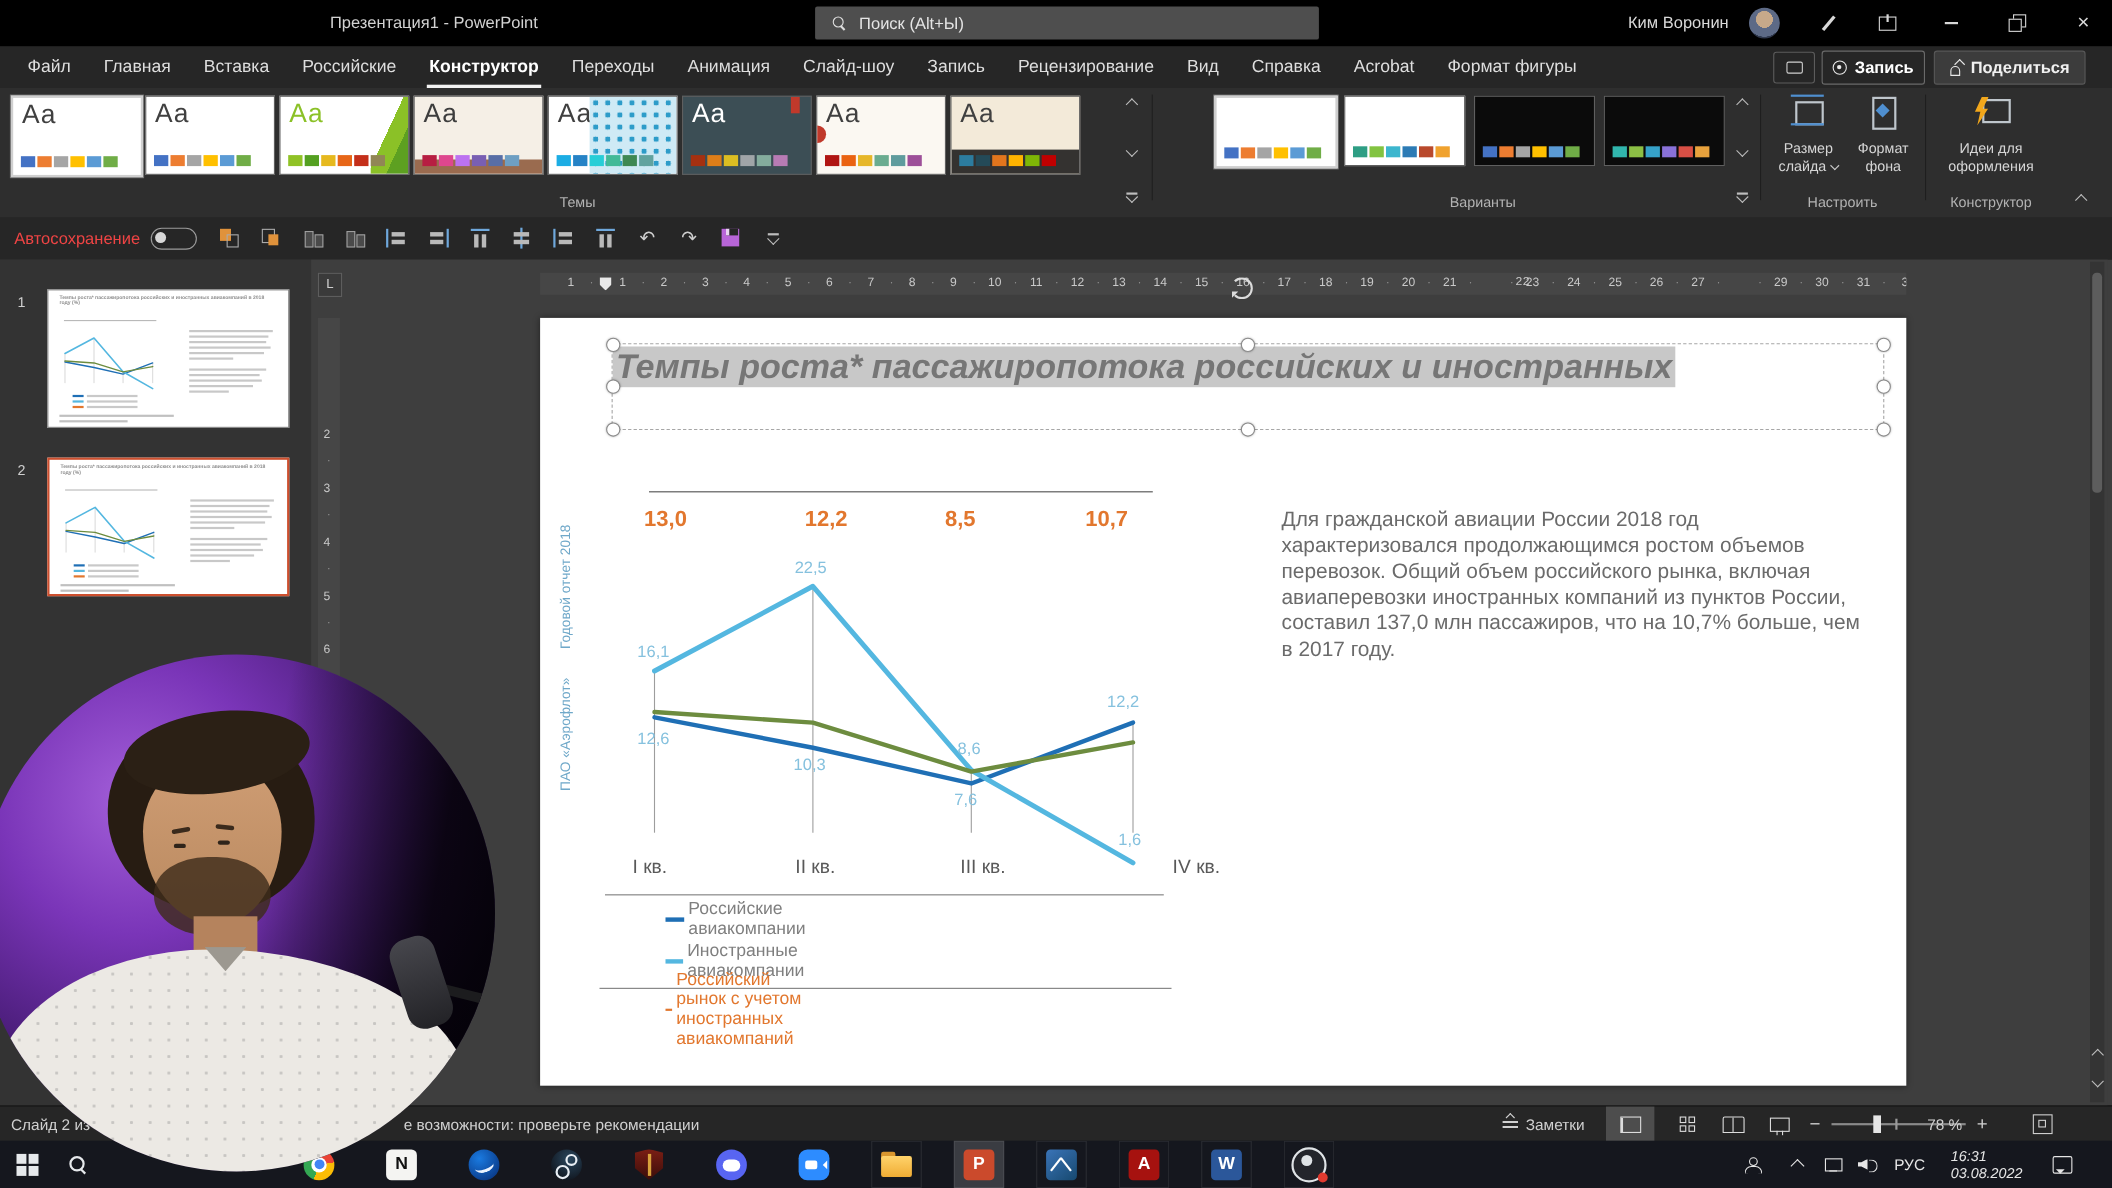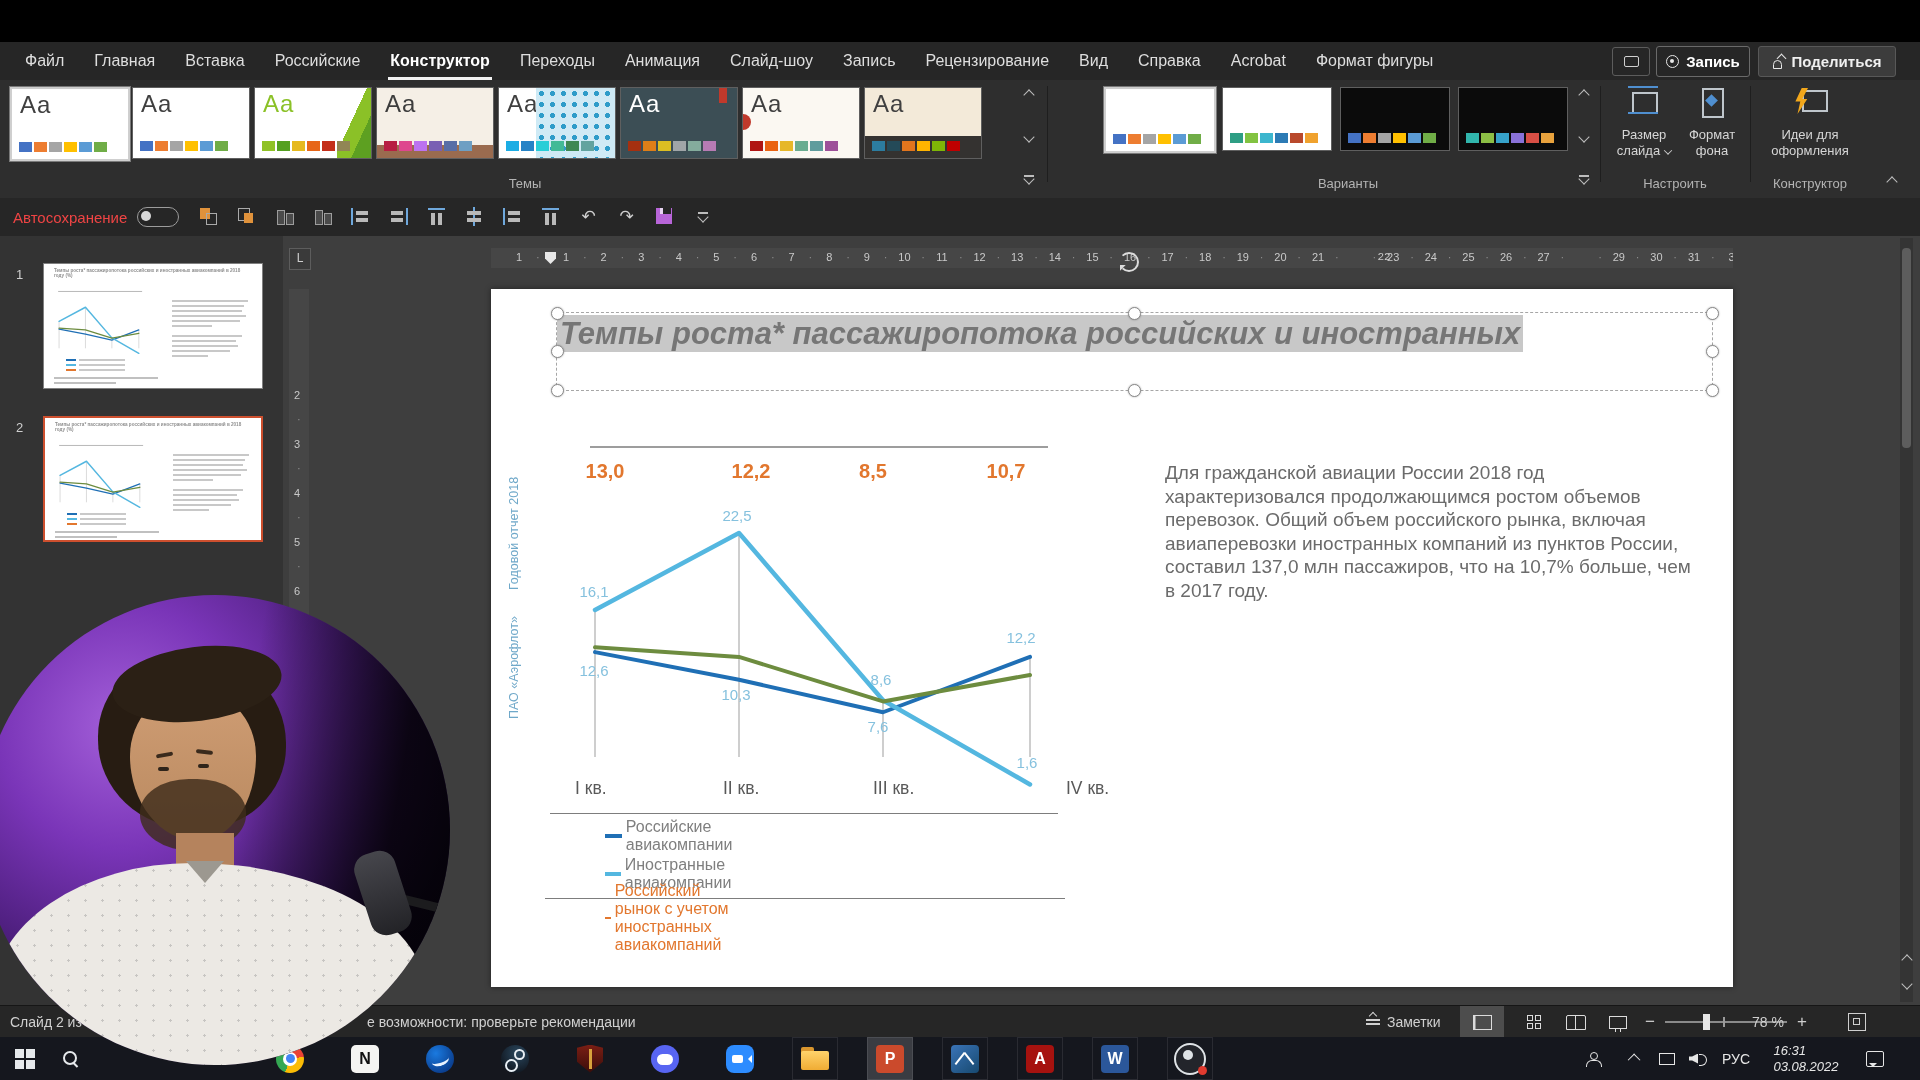--- a/index.html
+++ b/index.html
@@ -269,20 +269,34 @@
       background-image:radial-gradient(rgba(140,140,140,.38) 1.3px,transparent 1.5px);background-size:17px 15px;}
   .wc-collar{position:absolute;left:206px;top:266px;width:38px;height:22px;background:#9c9890;clip-path:polygon(0 0,100% 0,50% 100%);}
   .wc-mic{position:absolute;left:382px;top:256px;width:42px;height:84px;background:linear-gradient(#46464c,#232327);border-radius:16px;transform:rotate(-18deg);}
   .wc-micarm{position:absolute;left:414px;top:306px;width:70px;height:9px;background:#1c1c1e;transform:rotate(14deg);}
 </style>
 </head>
 <body>
 
 <div id="root">
 
+  <div id="titlebar">
+    <span id="app-title">Презентация1 - PowerPoint</span>
+    <div id="searchbox">
+      <span class="mag"></span>
+      <span>Поиск (Alt+Ы)</span>
+    </div>
+    <span id="user-name">Ким Воронин</span>
+    <span id="avatar" class="abs"></span>
+    <div id="pen-icon" class="tb-btn"></div>
+    <div id="ribbonopts-icon" class="tb-btn"></div>
+    <div id="min-btn" class="tb-btn"></div>
+    <div id="restore-btn" class="tb-btn"></div>
+    <div id="close-btn" class="tb-btn">×</div>
+  </div>
 
   <div id="tabsrow">
     <div id="tabs">
         <div class="tab">Файл</div>
         <div class="tab">Главная</div>
         <div class="tab">Вставка</div>
         <div class="tab">Российские</div>
         <div class="tab selected">Конструктор</div>
         <div class="tab">Переходы</div>
         <div class="tab">Анимация</div>

